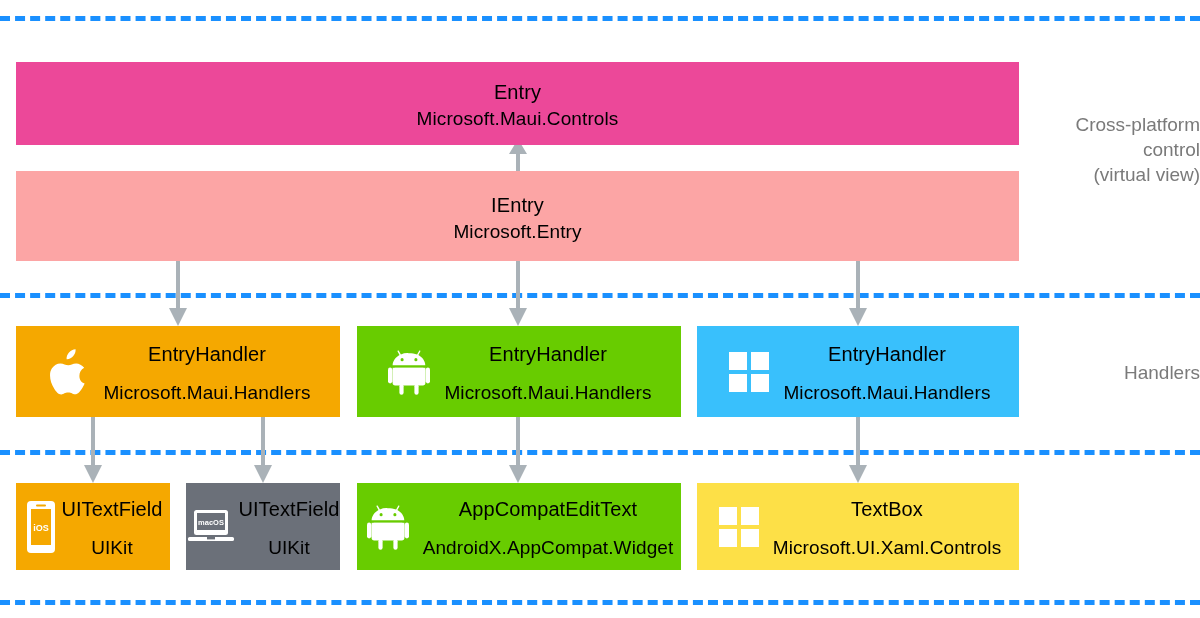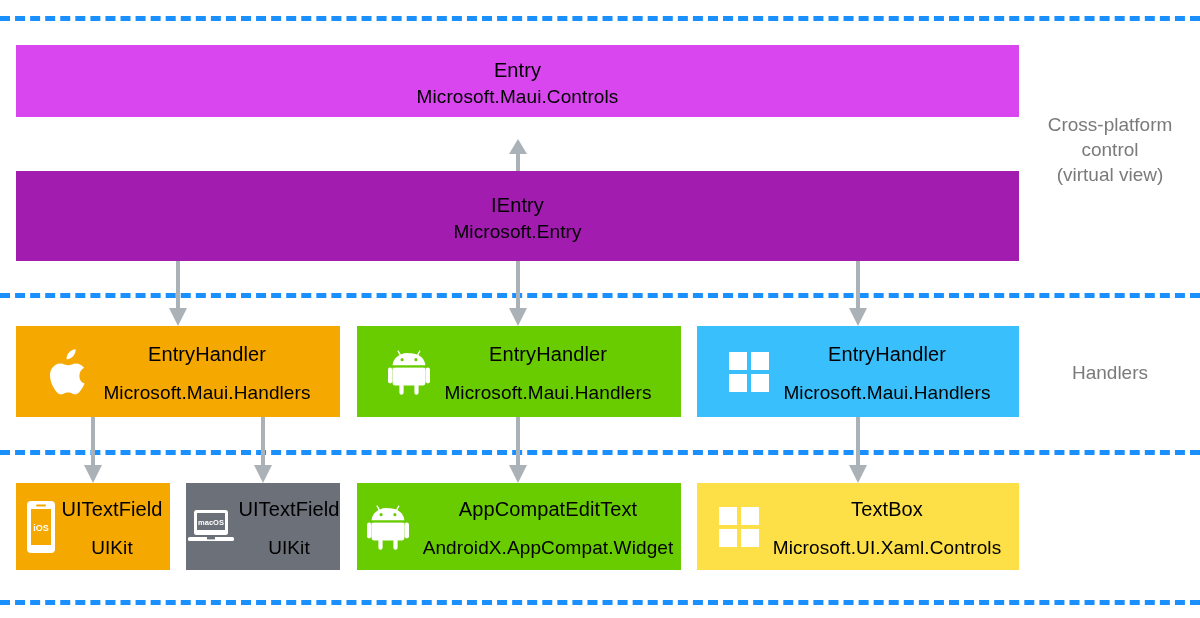--- a/index.html
+++ b/index.html
@@ -79,21 +79,21 @@
     width: 22px;
   }
   .arrow svg { display: block; }
 
   
   .section-label {
     position: absolute;
     color: #7a7a7a;
     font-size: 19px;
     line-height: 25px;
-    text-align: center;
+    text-align: right;
     width: 180px;
     left: 1020px;
   }
 </style>
 </head>
 <body>
 
 <div id="diagram">
 
   <div class="divider" style="top:16px;"></div>
@@ -137,26 +137,26 @@
     <svg width="22" height="66" viewBox="0 0 22 66" aria-hidden="true">
       <path d="M9 0 L13 0 L13 48 L20 48 L11 66 L2 48 L9 48 Z" fill="#aab2b8"></path>
     </svg>
   </div>
   <div class="arrow" style="left:847px; top:417px; height:66px;">
     <svg width="22" height="66" viewBox="0 0 22 66" aria-hidden="true">
       <path d="M9 0 L13 0 L13 48 L20 48 L11 66 L2 48 L9 48 Z" fill="#aab2b8"></path>
     </svg>
   </div>
 
-  <div class="box" style="left:16px; top:45px; width:1003px; height:72px; background:#d946ef;">
+  <div class="box" style="left:16px; top:62px; width:1003px; height:83px; background:#ec4899;">
     <div class="title">Entry</div>
     <div class="ns">Microsoft.Maui.Controls</div>
   </div>
 
-  <div class="box" style="left:16px; top:171px; width:1003px; height:90px; background:#a21caf;">
+  <div class="box" style="left:16px; top:171px; width:1003px; height:90px; background:#fca5a5;">
     <div class="title">IEntry</div>
     <div class="ns">Microsoft.Entry</div>
   </div>
 
   <div class="box with-icon" style="left:16px; top:326px; width:324px; height:91px; background:#f5a800;">
     <div class="icon" style="width:44px; height:50px; margin-right:14px;">
       <svg width="40" height="48" viewBox="0 0 40 48" aria-hidden="true">
         <path fill="#ffffff" d="M26.6 1.2c.2 2.6-.8 5-2.3 6.8-1.6 1.9-4.2 3.4-6.7 3.2-.3-2.5.9-5.1 2.4-6.8C21.6 2.5 24.4 1.1 26.6 1.2z"></path>
         <path fill="#ffffff" d="M35.6 35.5c-.9 2.1-1.4 3-2.6 4.9-1.7 2.6-4.1 5.9-7 5.9-2.6 0-3.3-1.7-6.8-1.7-3.5 0-4.3 1.7-6.9 1.8-2.9.1-5.2-2.9-6.9-5.5C.6 33.6-.2 25.1 2.8 20.6c2.1-3.2 5.4-5.1 8.6-5.1 3.2 0 5.2 1.8 7.9 1.8 2.6 0 4.2-1.8 7.9-1.8 2.8 0 5.8 1.6 8 4.3-7 3.9-5.9 14.1.4 15.7z"></path>
       </svg>

